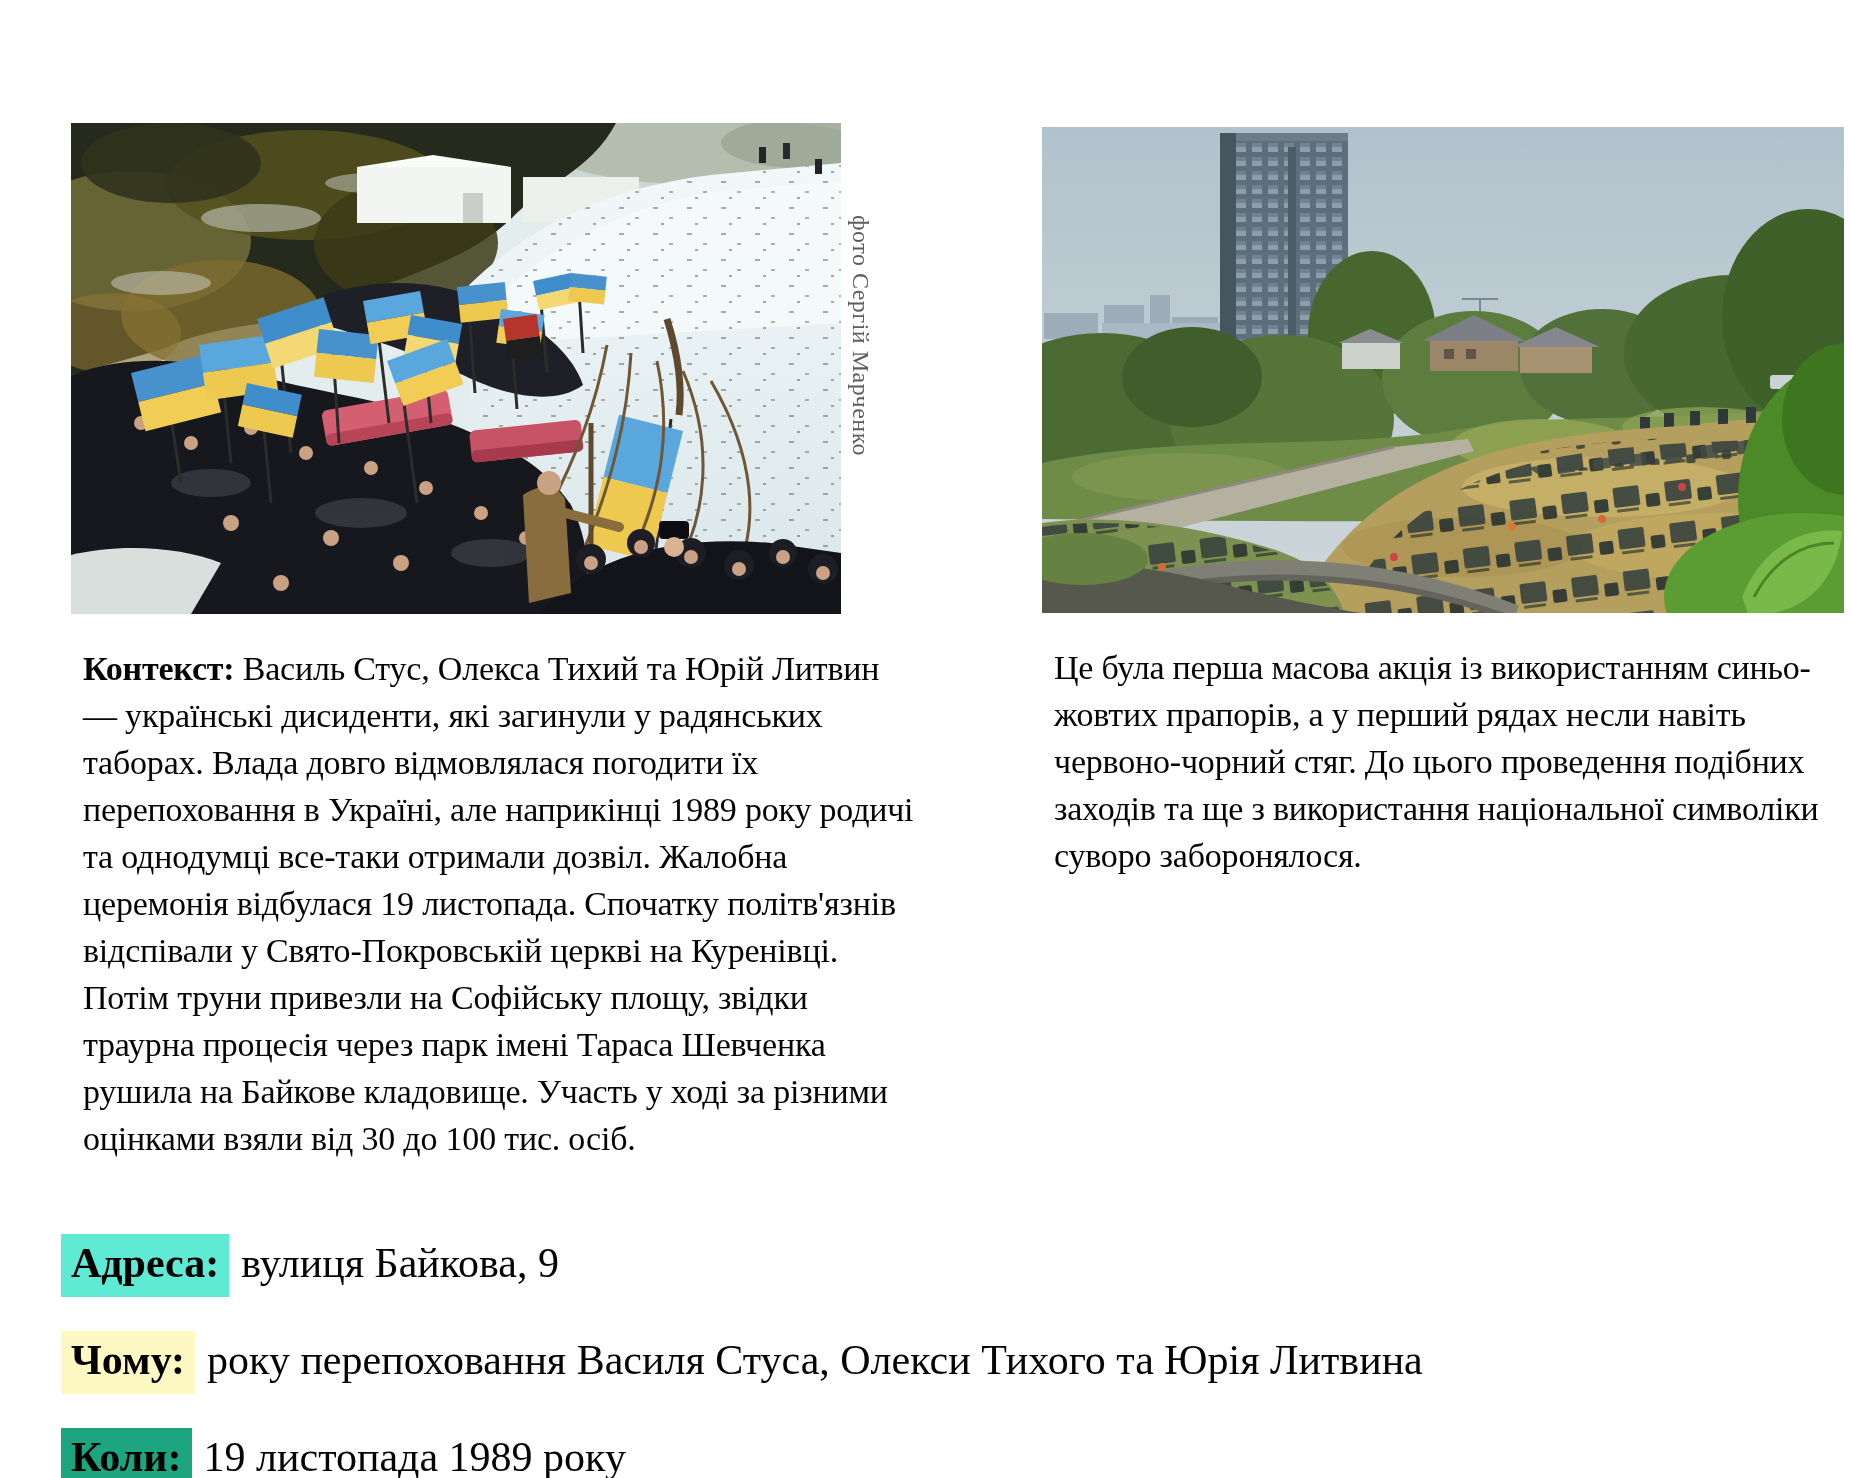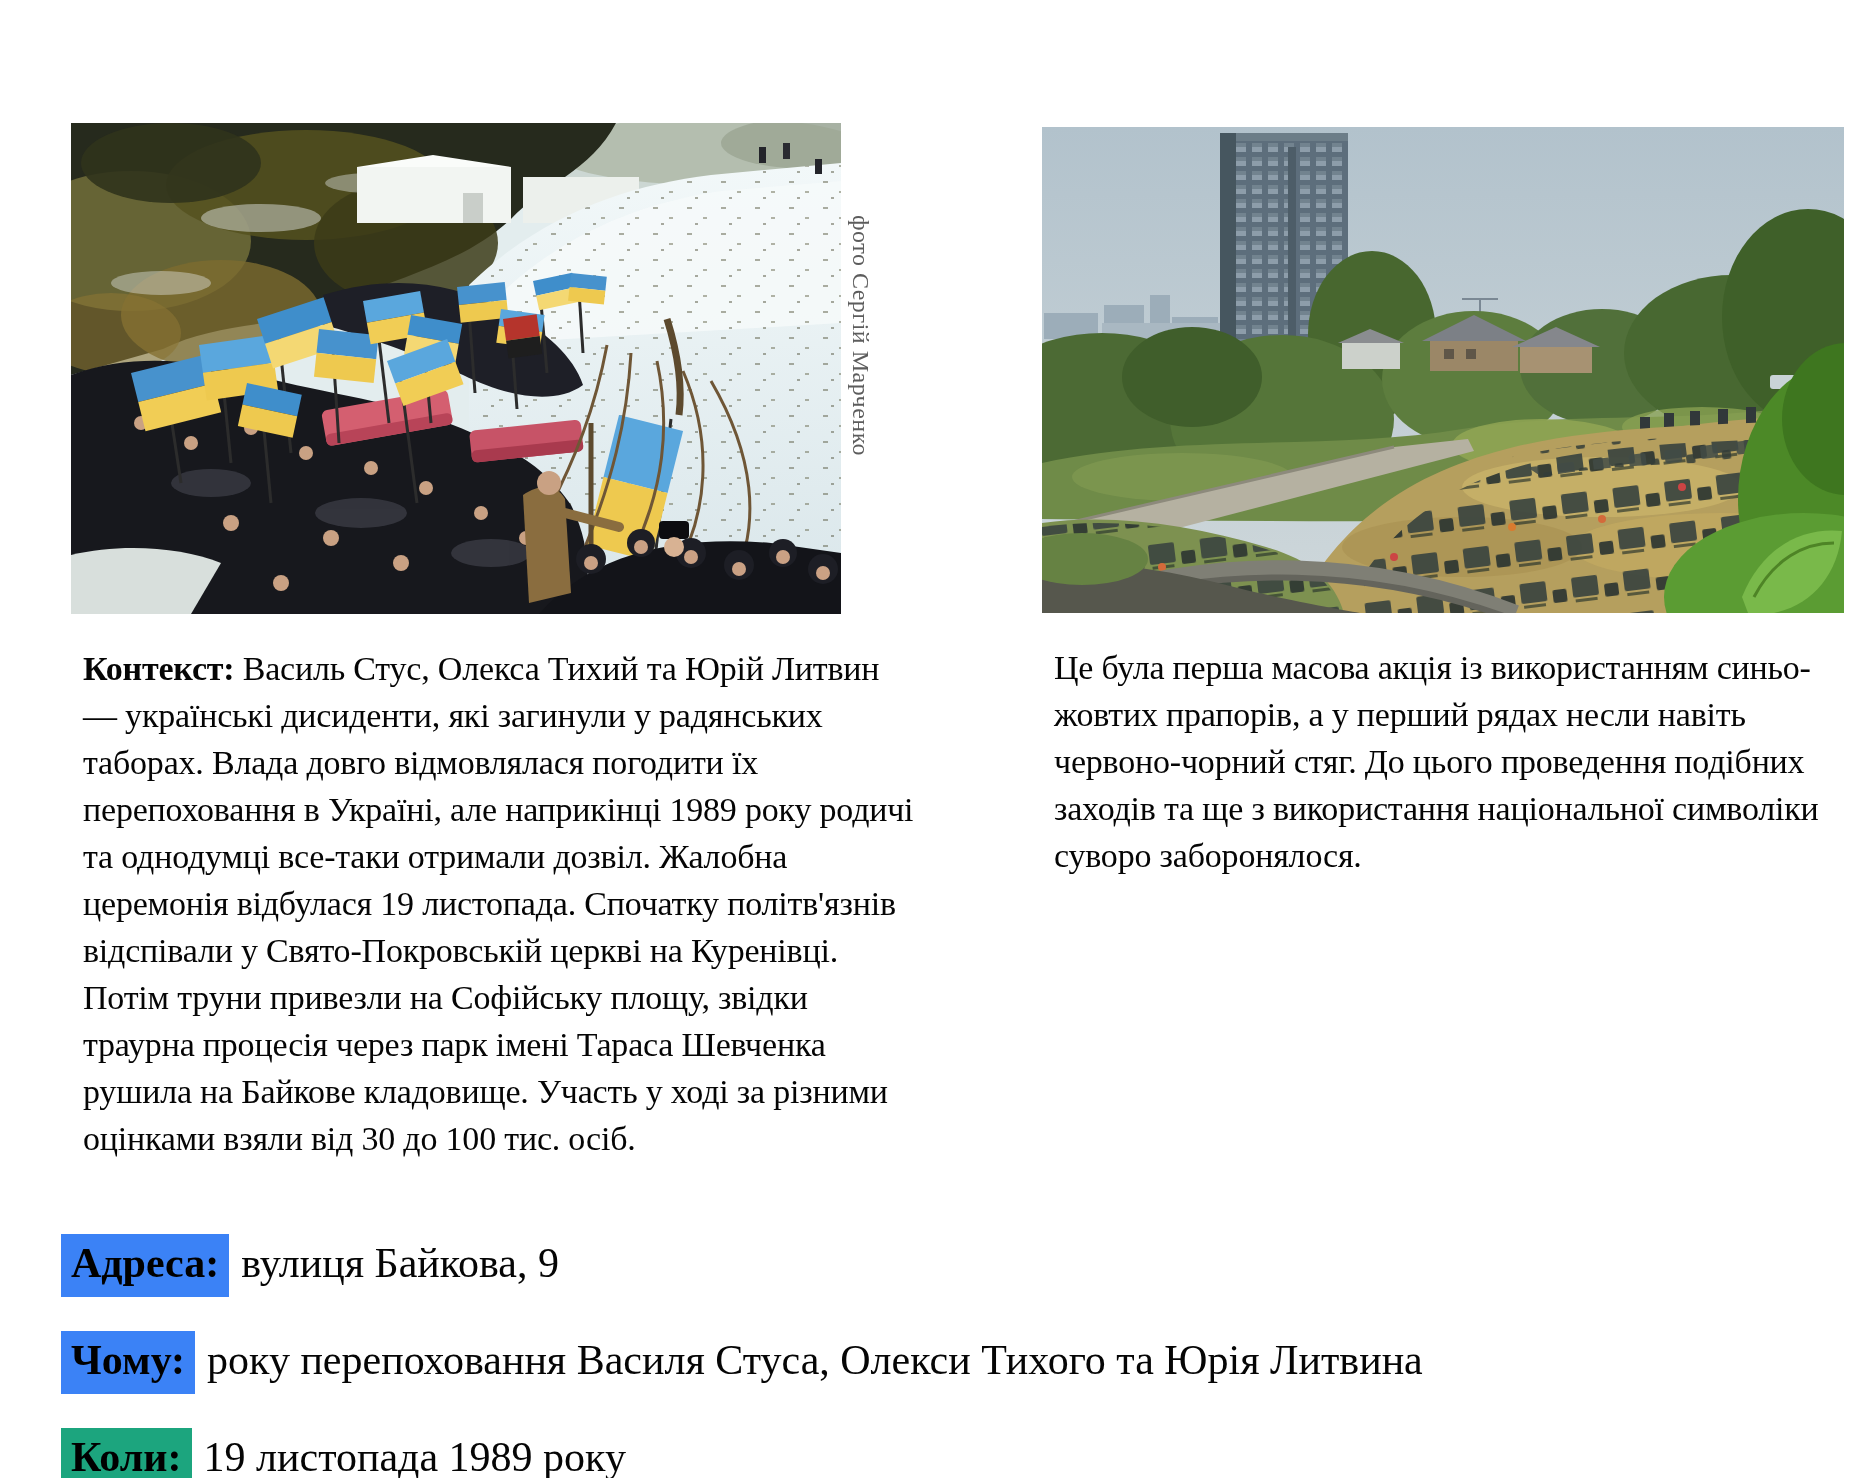--- a/index.html
+++ b/index.html
@@ -356,23 +356,23 @@
         <path d="M700,470 C720,420 760,400 800,404 C796,448 770,478 732,486 L706,486 Z" fill="#79b94a"></path>
         <path d="M712,470 C732,432 762,416 792,416" fill="none" stroke="#4e8426" stroke-width="3"></path>
       </svg>
     </div>
 
     <p class="body-text">Це була перша масова акція із використанням синьо-жовтих прапорів, а у перший рядах несли навіть червоно-чорний стяг. До цього проведення подібних заходів та ще з використання національної символіки суворо заборонялося.</p>
   </div>
 
   <div class="facts">
     <div class="fact-row">
-      <span class="fact-label js-hl" style="background: #3b82f6;">Адреса:</span><span class="fact-value">вулиця Байкова, 9</span>
+      <span class="fact-label js-hl" style="background: #5eead4;">Адреса:</span><span class="fact-value">вулиця Байкова, 9</span>
     </div>
     <div class="fact-row">
-      <span class="fact-label js-hl" style="background: #3b82f6;">Чому:</span><span class="fact-value">року перепоховання Василя Стуса, Олекси Тихого та Юрія Литвина</span>
+      <span class="fact-label js-hl" style="background: #fef9c3;">Чому:</span><span class="fact-value">року перепоховання Василя Стуса, Олекси Тихого та Юрія Литвина</span>
     </div>
     <div class="fact-row">
       <span class="fact-label js-hl" style="background: rgb(28, 165, 126);">Коли:</span><span class="fact-value">19 листопада 1989 року</span>
     </div>
   </div>
 
 </div>
 
 </body></html>

